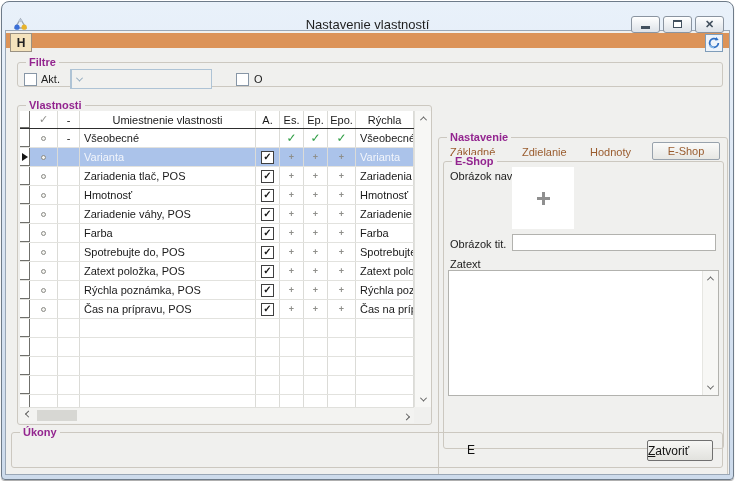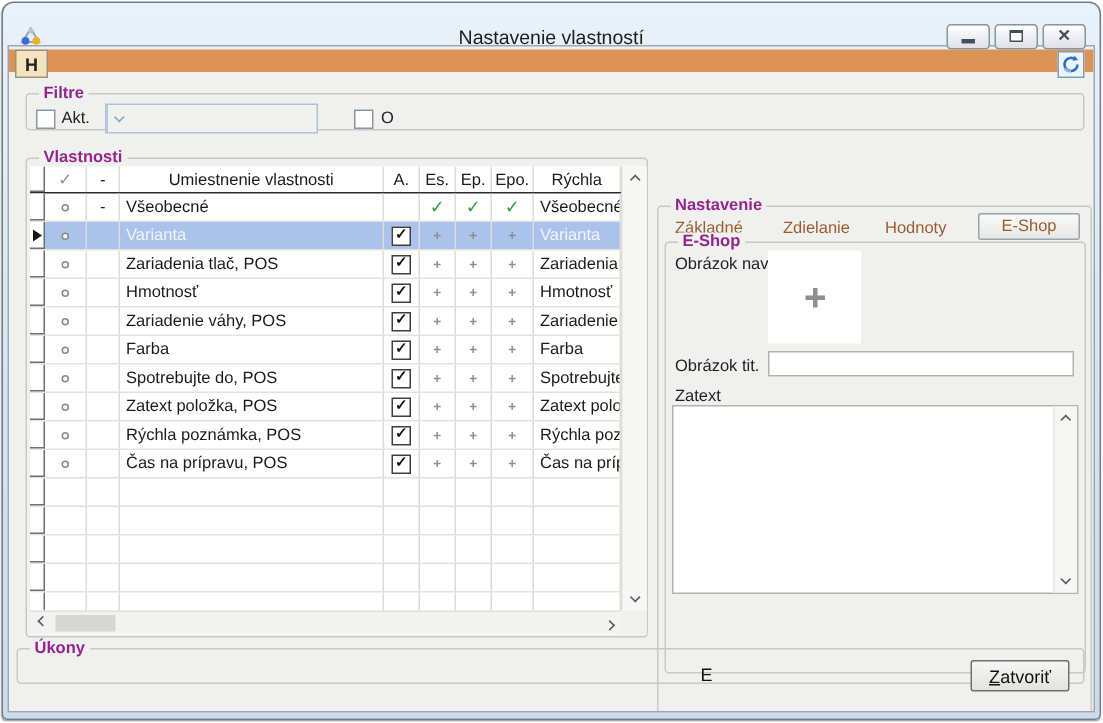--- a/index.html
+++ b/index.html
@@ -88,21 +88,21 @@
   .plus-icon::before { content:""; position:absolute; left:5px; top:0; width:3px; height:13px; background:#8f8f8f; }
   .plus-icon::after  { content:""; position:absolute; top:5px; left:0; width:13px; height:3px; background:#8f8f8f; }
   .txt-input { position:absolute; left:68px; top:72px; width:204px; height:17px; border:1px solid #b2b2ae; background:#fff; font-size:11px; padding:0 3px; font-family:"Liberation Sans",sans-serif; }
   .textarea { position:absolute; left:4px; top:108px; width:271px; height:126px; border:1px solid #b2b2ae; background:#fff; }
   .ta-scroll { position:absolute; right:0; top:0; width:16px; height:100%; background:#f7f7f5; border-left:1px solid #e6e6e2; }
 
   
   .e-text { position:absolute; left:455px; top:10px; font-size:12px; color:#111; }
   .close-btn { position:absolute; right:9px; top:7px; width:66px; height:21px;
     border:1px solid #707070; border-radius:2px; background:linear-gradient(#f6f6f4,#e2e2de);
-    font-size:12px; color:#111; display:flex; align-items:center; justify-content:center; cursor:default; }
+    font-size:12px; color:#111; display:flex; align-items:center; justify-content:flex-start; cursor:default; }
   .close-btn .lbl { display:block; }
   .close-btn .lbl::first-letter { text-decoration:underline; }
 </style>
 </head>
 <body>
 
 <div class="window">
   <div class="titlebar">
     <svg class="win-icon" viewBox="0 0 17 16">
       <path d="M8.5 3 L14 12 L3 12 Z" fill="none" stroke="#9aa4b0" stroke-width="1.4"></path>
@@ -416,21 +416,21 @@
                 <span class="chev up"></span>
               </div>
             <div class="sarr-v" style="bottom:0;">
                 <span class="chev down"></span>
               </div>
           </div>
         </div>
       </div>
     </div>
 
-    <div class="groupbox" style="left:5px; top:401px; width:712px; height:24px;">
+    <div class="groupbox" style="left:5px; top:401px; width:712px; height:36px;">
       <div class="gb-label">Úkony</div>
       <div class="e-text">E</div>
       <div class="close-btn">
         <span class="lbl">Zatvoriť</span>
       </div>
     </div>
   </div>
 </div>
 
 </body></html>

